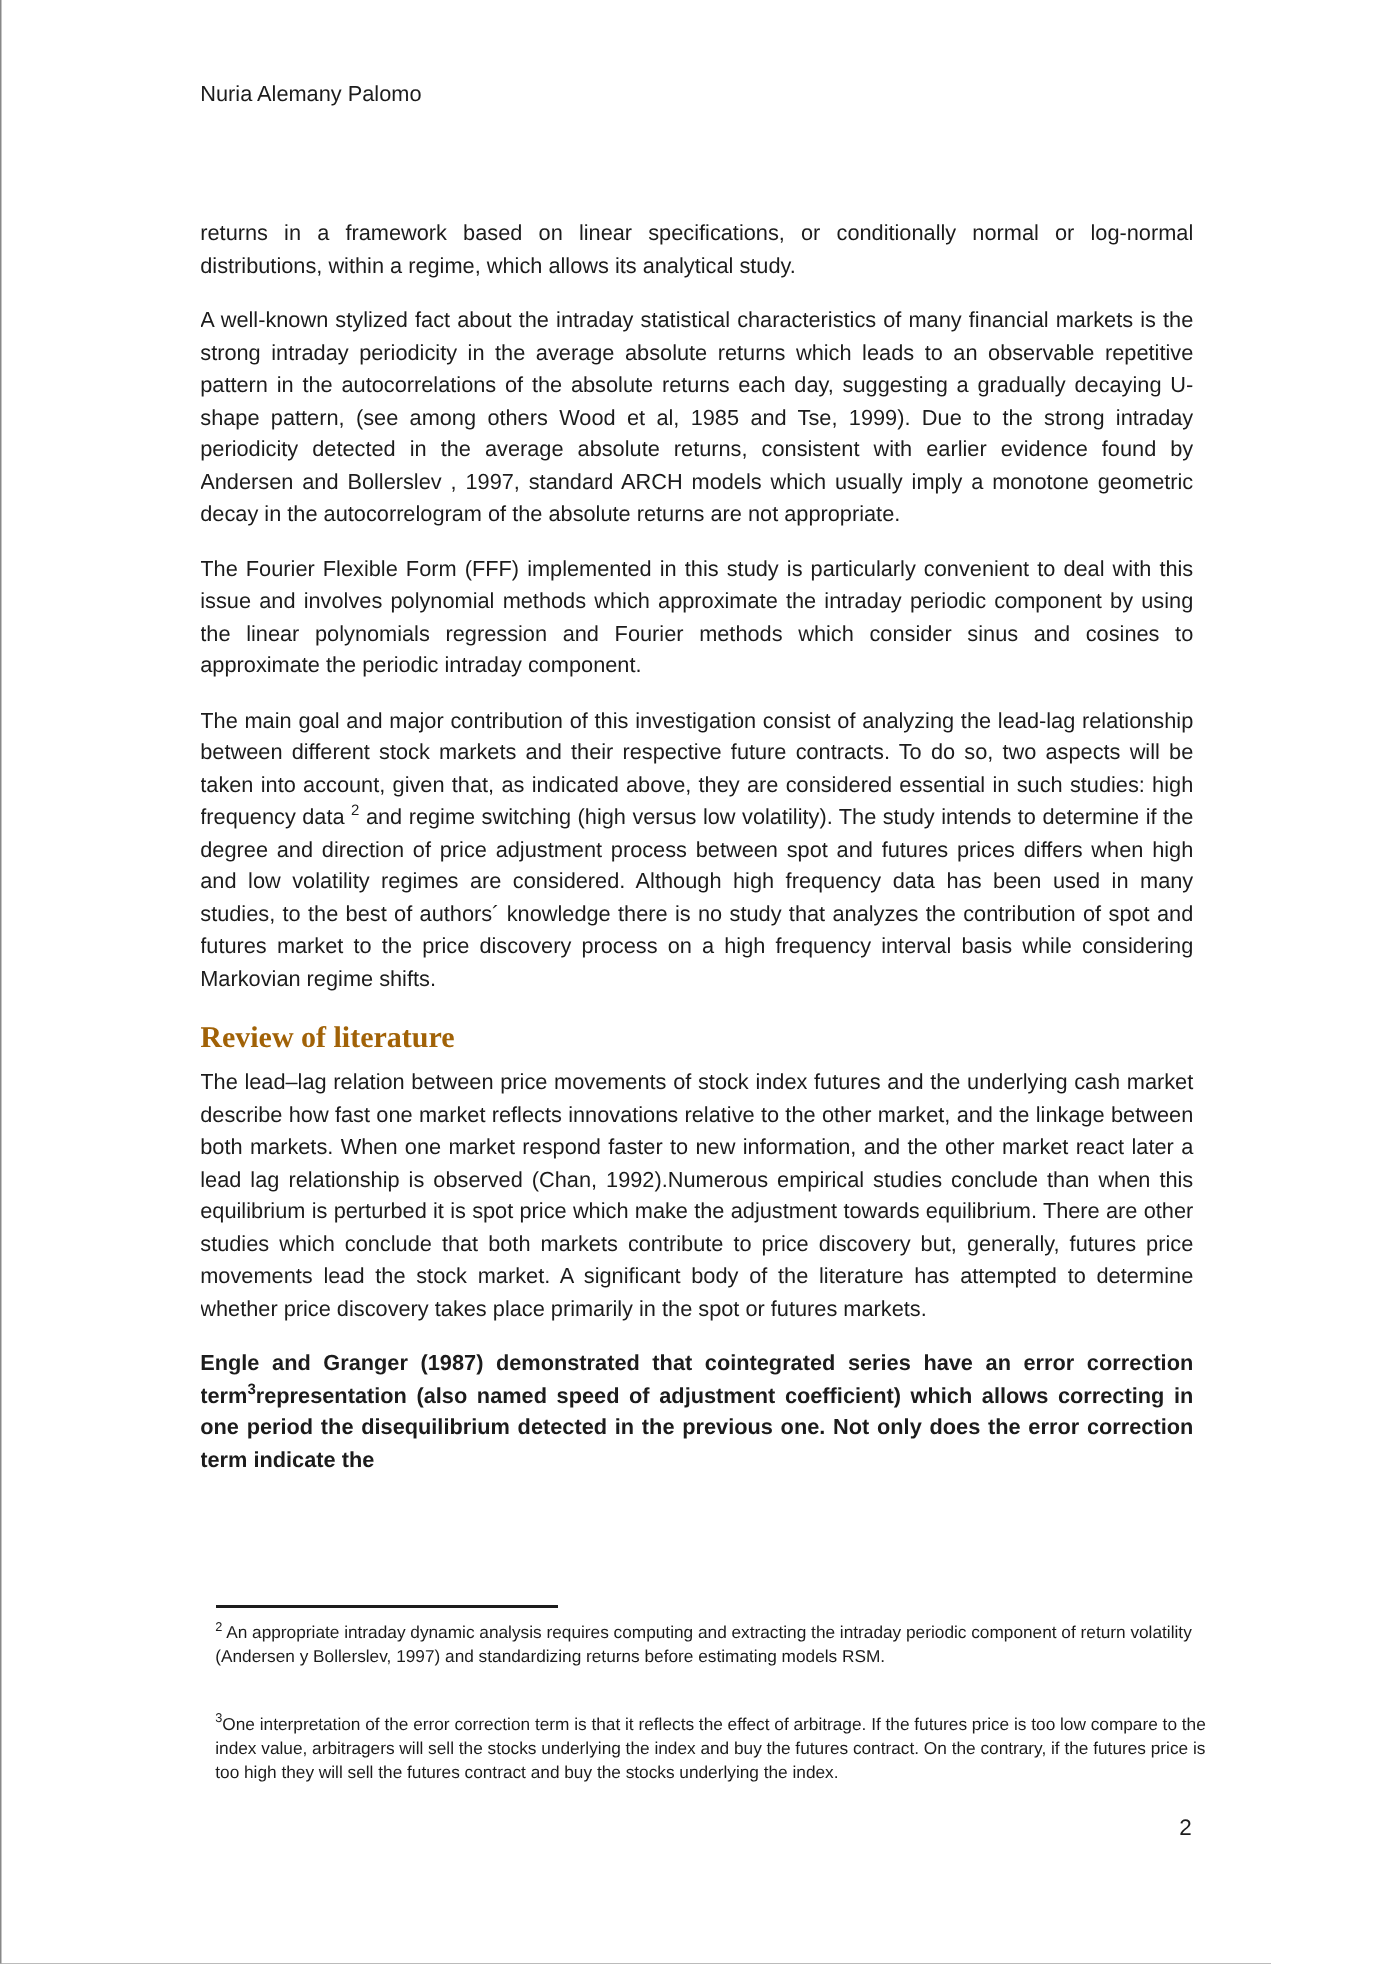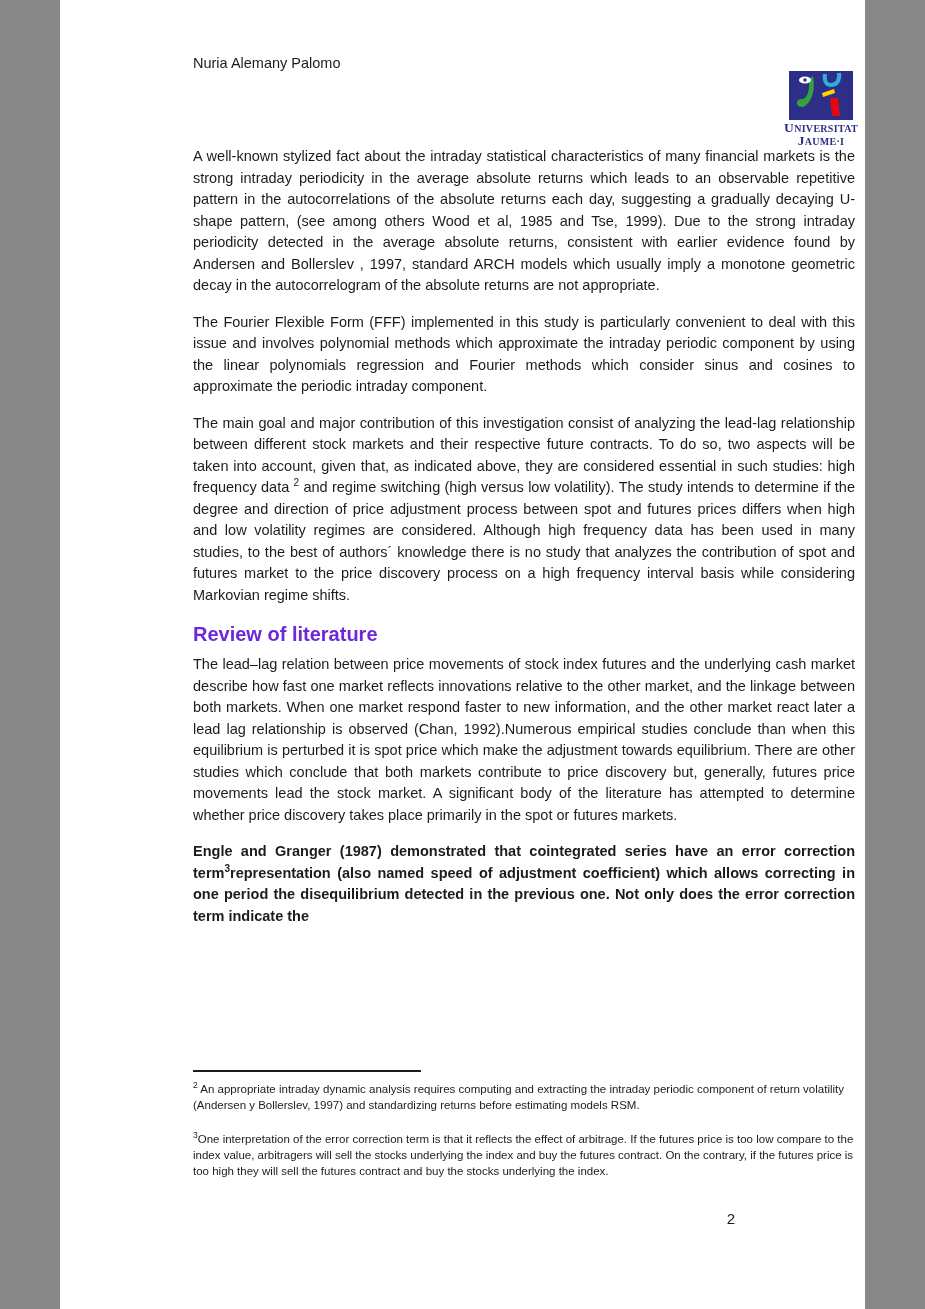--- a/index.html
+++ b/index.html
@@ -1,19 +1,19 @@
 <!DOCTYPE html>
 <html><head>
 <meta charset="utf-8">
 <style>
   * { margin: 0; padding: 0; box-sizing: border-box; }
   html, body { background: #888; }
   .page {
     position: relative;
-    width: 805px;
+    width: 924px;
     height: 1309px;
     background: #ffffff;
     font-family: "Liberation Sans", "DejaVu Sans", sans-serif;
     color: #1c1c1c;
     margin: 0 auto;
     overflow: hidden;
   }
   .author {
     position: absolute;
     left: 133px;
@@ -48,85 +48,67 @@
     overflow: hidden;
     font-size: 14.5px;
     line-height: 21.5px;
     text-align: justify;
   }
   .content p { margin: 0 0 15px 0; }
   .content p.para-engle { margin-top: 6px; font-weight: bold; }
   .section-heading {
     font-size: 20px;
     font-weight: bold;
-    color: #6d28d9;
+    color: #a16207;
     text-align: left;
     margin: 16px 0 8px 0;
     line-height: 24px;
+    font-family: Liberation Serif, serif;
   }
   sup.fn-ref {
     font-size: 10px;
     vertical-align: super;
     line-height: 0;
   }
   .footnotes {
     position: absolute;
-    left: 133px;
+    left: 143px;
     top: 1070px;
     width: 662px;
     font-size: 11.5px;
     line-height: 16px;
     text-align: left;
   }
   .fn-rule {
     width: 228px;
     border: none;
     border-top: 2px solid #1c1c1c;
     margin: 0 0 9px 0;
   }
   .footnote { margin: 0 0 4px 0; }
-  .footnote.fn-3 { margin-top: 18px; }
+  .footnote.fn-3 { margin-top: 29px; }
   .footnote sup { font-size: 8.5px; line-height: 0; }
   .page-number {
     position: absolute;
     right: 130px;
     top: 1210px;
     font-size: 15px;
     color: #1c1c1c;
   }
 </style>
 </head>
 <body>
 
 <div class="page">
 
   <div class="author">Nuria Alemany Palomo</div>
 
-  <div class="logo">
-    <svg class="logo-mark" width="64" height="49" viewBox="0 0 64 49" xmlns="http://www.w3.org/2000/svg">
-      <rect x="0" y="0" width="64" height="49" fill="#2d2e87"></rect>
-
-      <path d="M24 5 C26 16 25 28 16 35 C13 37 9 36 8 33 C7 30 10 28 13 28 C18 28 21 20 20 8 Z" fill="#35a13c"></path>
-
-      <ellipse cx="16" cy="9" rx="6" ry="3.6" fill="#ffffff"></ellipse>
-      <circle cx="16" cy="9" r="1.8" fill="#2d2e87"></circle>
-
-      <path d="M36 3 C35 10 37 14 42 14 C48 14 51 9 50 2" fill="none" stroke="#35aadc" stroke-width="4"></path>
-
-      <polygon points="33,22 45,18 46,22 34,26" fill="#ffd500"></polygon>
-
-      <polygon points="41,27 49,27 51,45 43,45" fill="#e30613"></polygon>
-    </svg>
-    <div class="logo-text">
-      <div><span class="big">U</span><span>NIVERSITAT</span></div>
-      <div><span class="big">J</span><span>AUME·I</span></div>
-    </div>
-  </div>
 
   <div class="content">
+    <p>returns in a framework based on linear specifications, or conditionally normal or log-normal distributions, within a regime, which allows its analytical study.</p>
     <p>A well-known stylized fact about the intraday statistical characteristics of many financial markets is the strong intraday periodicity in the average absolute returns which leads to an observable repetitive pattern in the autocorrelations of the absolute returns each day, suggesting a gradually decaying U-shape pattern, (see among others Wood et al, 1985 and Tse, 1999). Due to the strong intraday periodicity detected in the average absolute returns, consistent with earlier evidence found by Andersen and Bollerslev , 1997, standard ARCH models which usually imply a monotone geometric decay in the autocorrelogram of the absolute returns are not appropriate.</p>
     <p>The Fourier Flexible Form (FFF) implemented in this study is particularly convenient to deal with this issue and involves polynomial methods which approximate the intraday periodic component by using the linear polynomials regression and Fourier methods which consider sinus and cosines to approximate the periodic intraday component.</p>
     <p><span>The main goal and major contribution of this investigation consist of analyzing the lead-lag relationship between different stock markets and their respective future contracts. To do so, two aspects will be taken into account, given that, as indicated above, they are considered essential in such studies: high frequency data </span><sup class="fn-ref">2</sup><span> and regime switching (high versus low volatility). The study intends to determine if the degree and direction of price adjustment process between spot and futures prices differs when high and low volatility regimes are considered. Although high frequency data has been used in many studies, to the best of authors´ knowledge there is no study that analyzes the contribution of spot and futures market to the price discovery process on a high frequency interval basis while considering Markovian regime shifts.</span></p>
     <h1 class="section-heading">Review of literature</h1>
     <p>The lead–lag relation between price movements of stock index futures and the underlying cash market describe how fast one market reflects innovations relative to the other market, and the linkage between both markets. When one market respond faster to new information, and the other market react later a lead lag relationship is observed (Chan, 1992).Numerous empirical studies conclude than when this equilibrium is perturbed it is spot price which make the adjustment towards equilibrium. There are other studies which conclude that both markets contribute to price discovery but, generally, futures price movements lead the stock market. A significant body of the literature has attempted to determine whether price discovery takes place primarily in the spot or futures markets.</p>
     <p class="para-engle"><span>Engle and Granger (1987) demonstrated that cointegrated series have an error correction term</span><sup class="fn-ref">3</sup><span>representation (also named speed of adjustment coefficient) which allows correcting in one period the disequilibrium detected in the previous one. Not only does the error correction term indicate the</span></p>
   </div>
 
   <div class="footnotes">
     <hr class="fn-rule">

